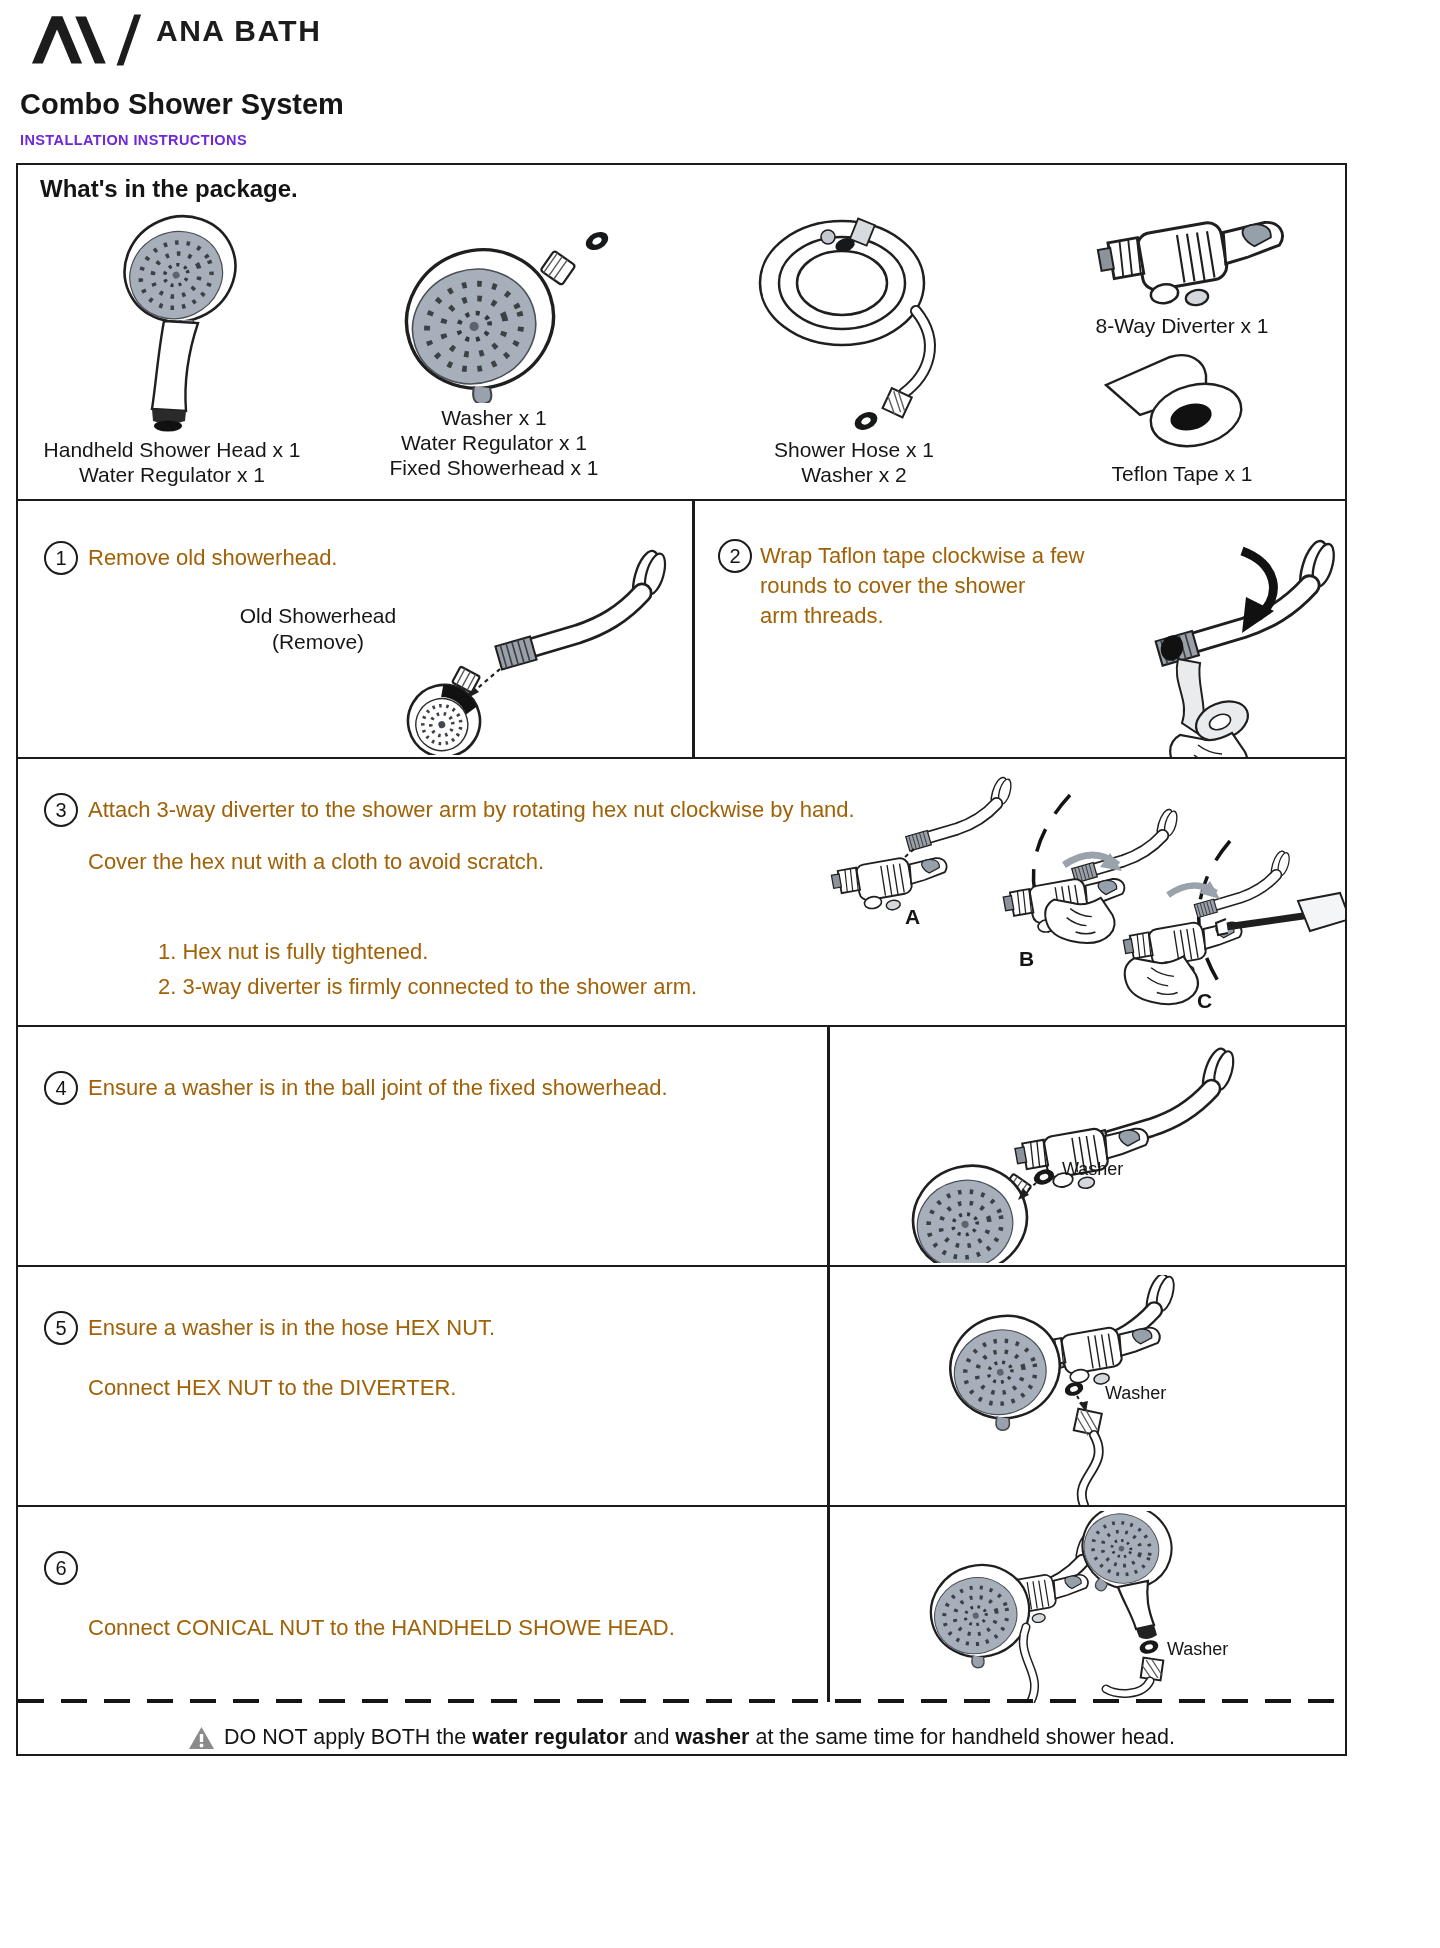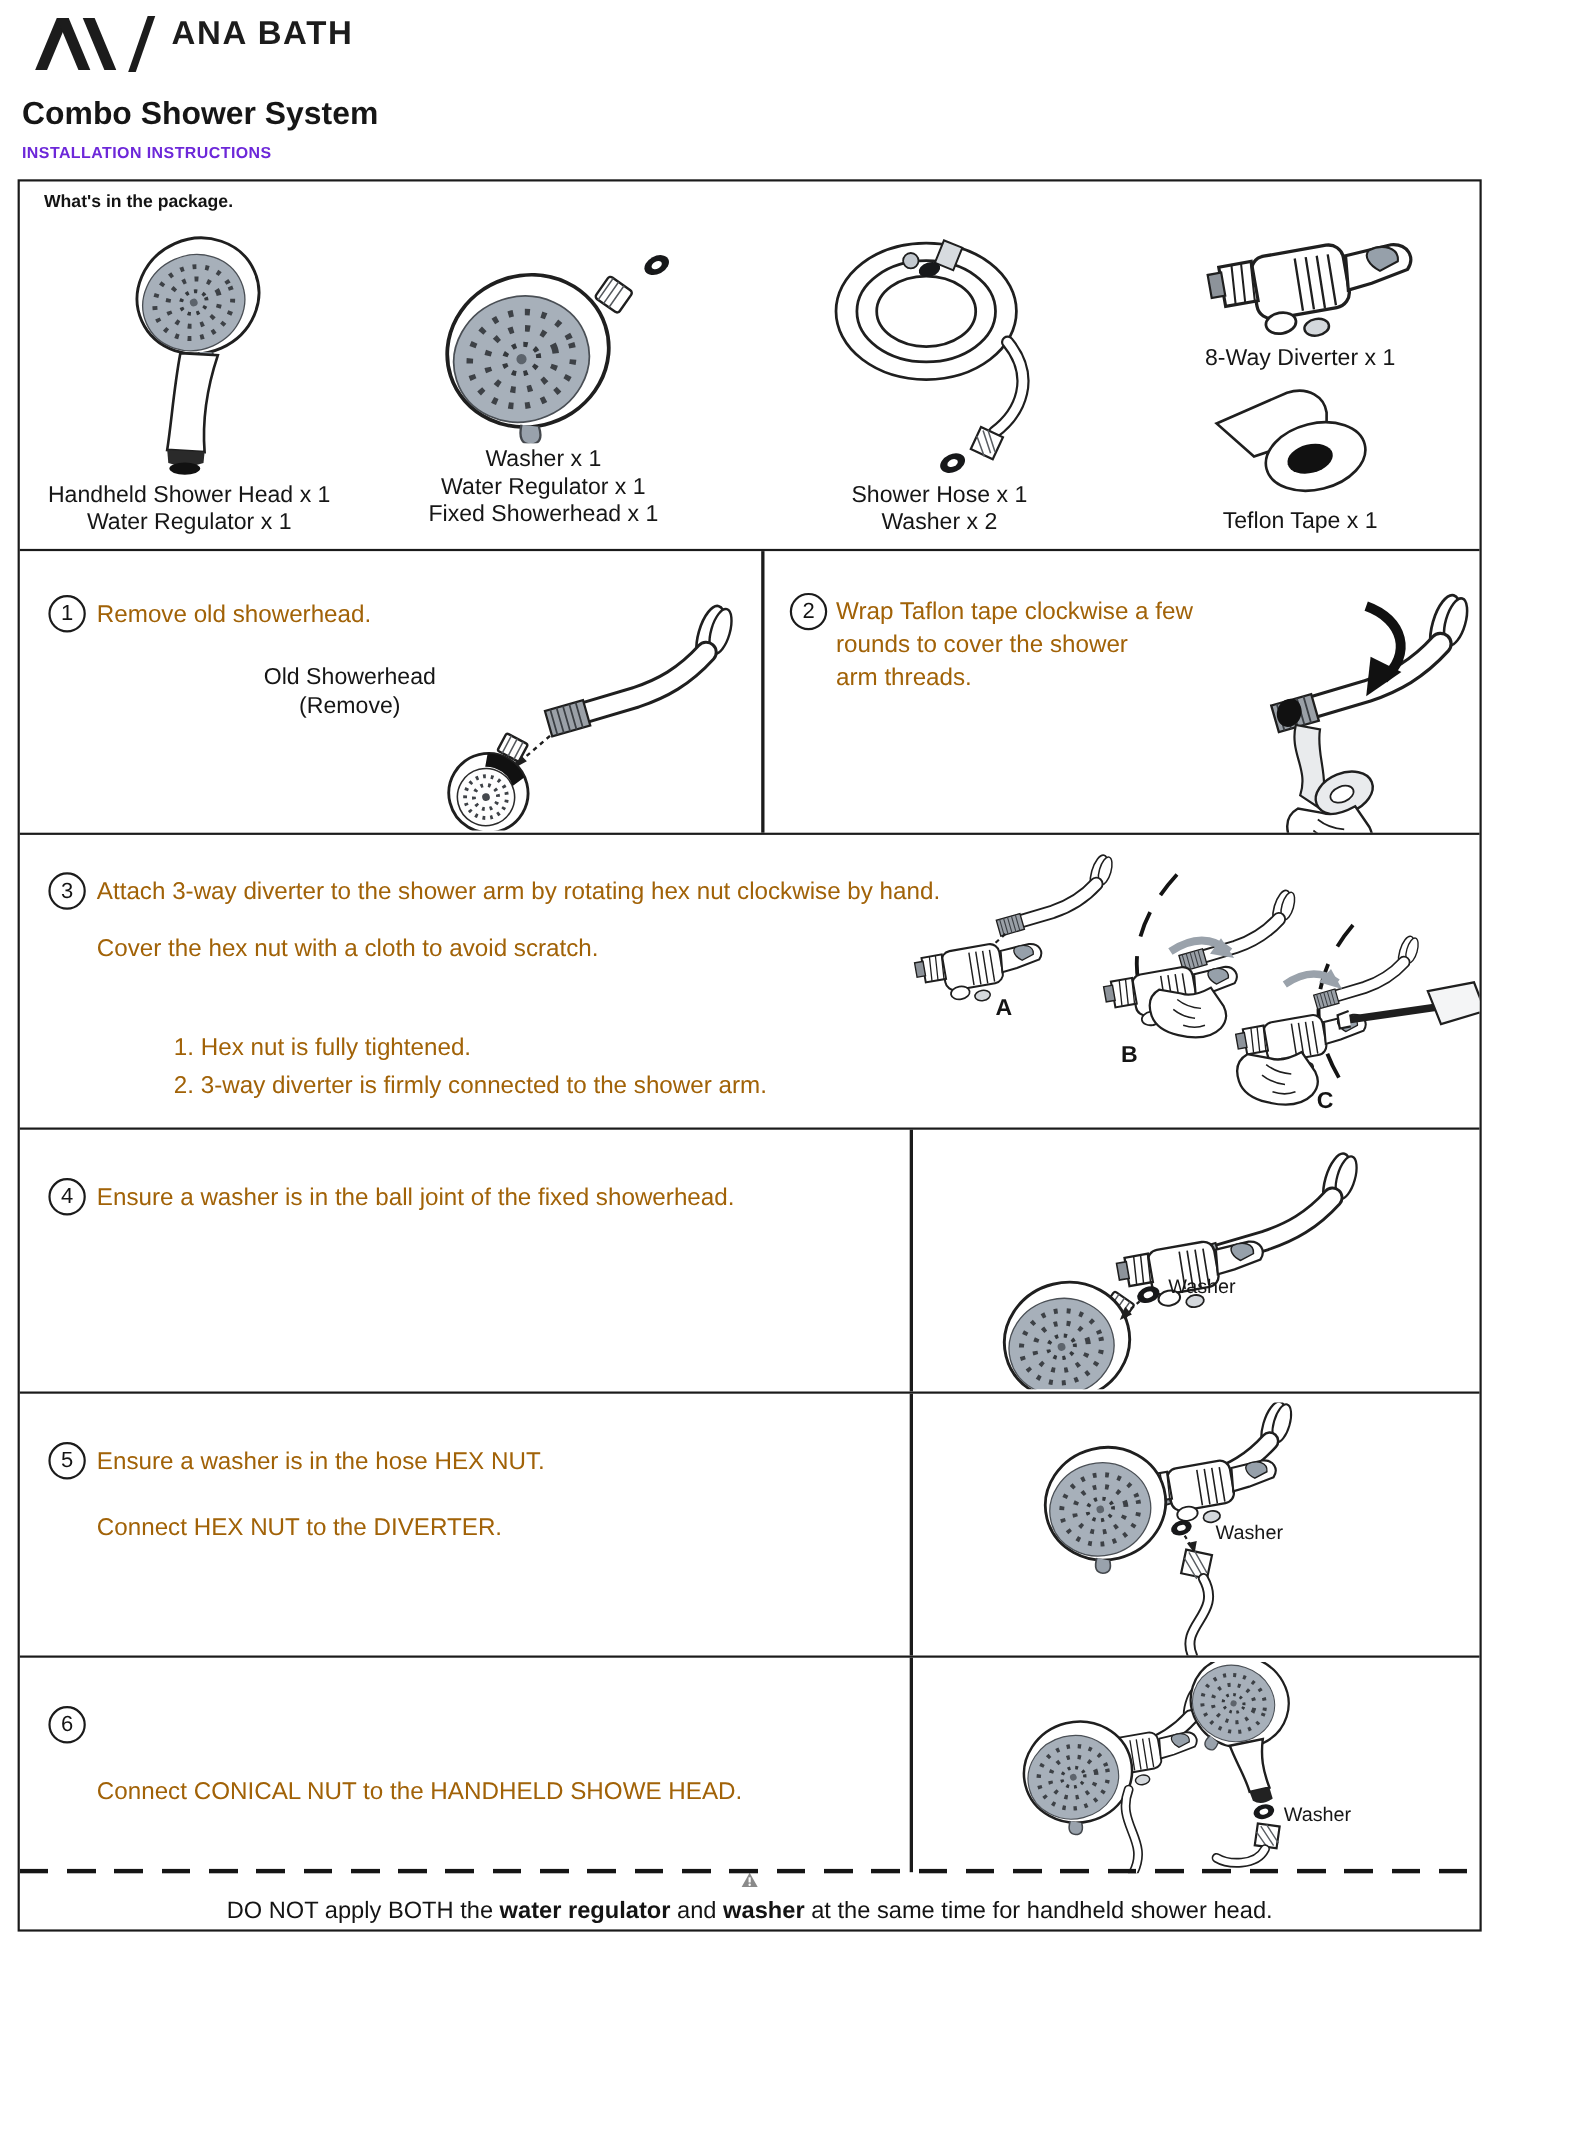--- a/index.html
+++ b/index.html
@@ -9,34 +9,34 @@
   .logo{position:absolute;left:30px;top:14px;display:flex;align-items:flex-start;gap:8px;}
   .brand{font-size:30px;font-weight:800;letter-spacing:1.5px;color:#1c1c1c;}
   .title{position:absolute;left:20px;top:88px;font-size:29px;font-weight:800;color:#161616;}
   .subtitle{position:absolute;left:20px;top:132px;font-size:14.5px;letter-spacing:.4px;color:#6d28d9;font-weight:bold;}
   
   .doc{position:absolute;left:16px;top:163px;width:1327px;height:1589px;border:2.5px solid #1b1b1b;background:#fff;}
   .row{position:absolute;left:0;width:100%;box-sizing:border-box;}
   .bt{border-top:2.5px solid #1b1b1b;}
   .vdiv{position:absolute;top:0;bottom:0;width:2.5px;background:#1b1b1b;}
   .cell{position:absolute;top:0;bottom:0;}
-  h2.pkg{position:absolute;left:22px;top:10px;margin:0;font-size:16px;font-weight:800;color:#141414;text-align:right;}
+  h2.pkg{position:absolute;left:22px;top:10px;margin:0;font-size:24px;font-weight:800;color:#141414;text-align:right;}
   .pkg-group{position:absolute;top:0;height:100%;}
   .pkg-labels{position:absolute;left:0;width:100%;text-align:center;font-size:21px;line-height:25px;color:#161616;}
   .ill{position:absolute;}
   .ctr{left:50%;transform:translateX(-50%);}
   .stepnum{position:absolute;width:30px;height:30px;border:2px solid #1b1b1b;border-radius:50%;
            display:flex;align-items:center;justify-content:center;font-size:20px;color:#141414;background:#fff;}
   .stepline{position:absolute;font-size:22px;line-height:27px;color:#a16207;white-space:nowrap;}
   .callout{position:absolute;text-align:center;font-size:21px;line-height:26px;color:#161616;}
   .callout-sm{position:absolute;font-size:18px;color:#161616;white-space:nowrap;}
   .diag-label{position:absolute;font-size:21px;font-weight:800;color:#141414;}
   .dashline{position:absolute;left:0;right:0;top:-3px;height:4px;
             background:repeating-linear-gradient(90deg,#151515 0 26px,transparent 26px 43px);}
-  .warnrow{display:flex;align-items:center;justify-content:center;gap:9px;font-size:21.5px;color:#141414;flex-direction:column;}
+  .warnrow{display:flex;align-items:flex-end;justify-content:center;gap:9px;font-size:21.5px;color:#141414;}
   .warnrow b{font-weight:800;}
 </style>
 </head>
 <body>
 
 <svg width="0" height="0" style="position:absolute" aria-hidden="true">
 <defs>
   <g id="shower-face">
     <ellipse rx="56" ry="52" fill="#fff" stroke="#1f1f1f" stroke-width="2.6"></ellipse>
     <ellipse cx="-6" cy="4" rx="47" ry="43" fill="#a7b0ba" stroke="#4a4f55" stroke-width="1.2"></ellipse>

